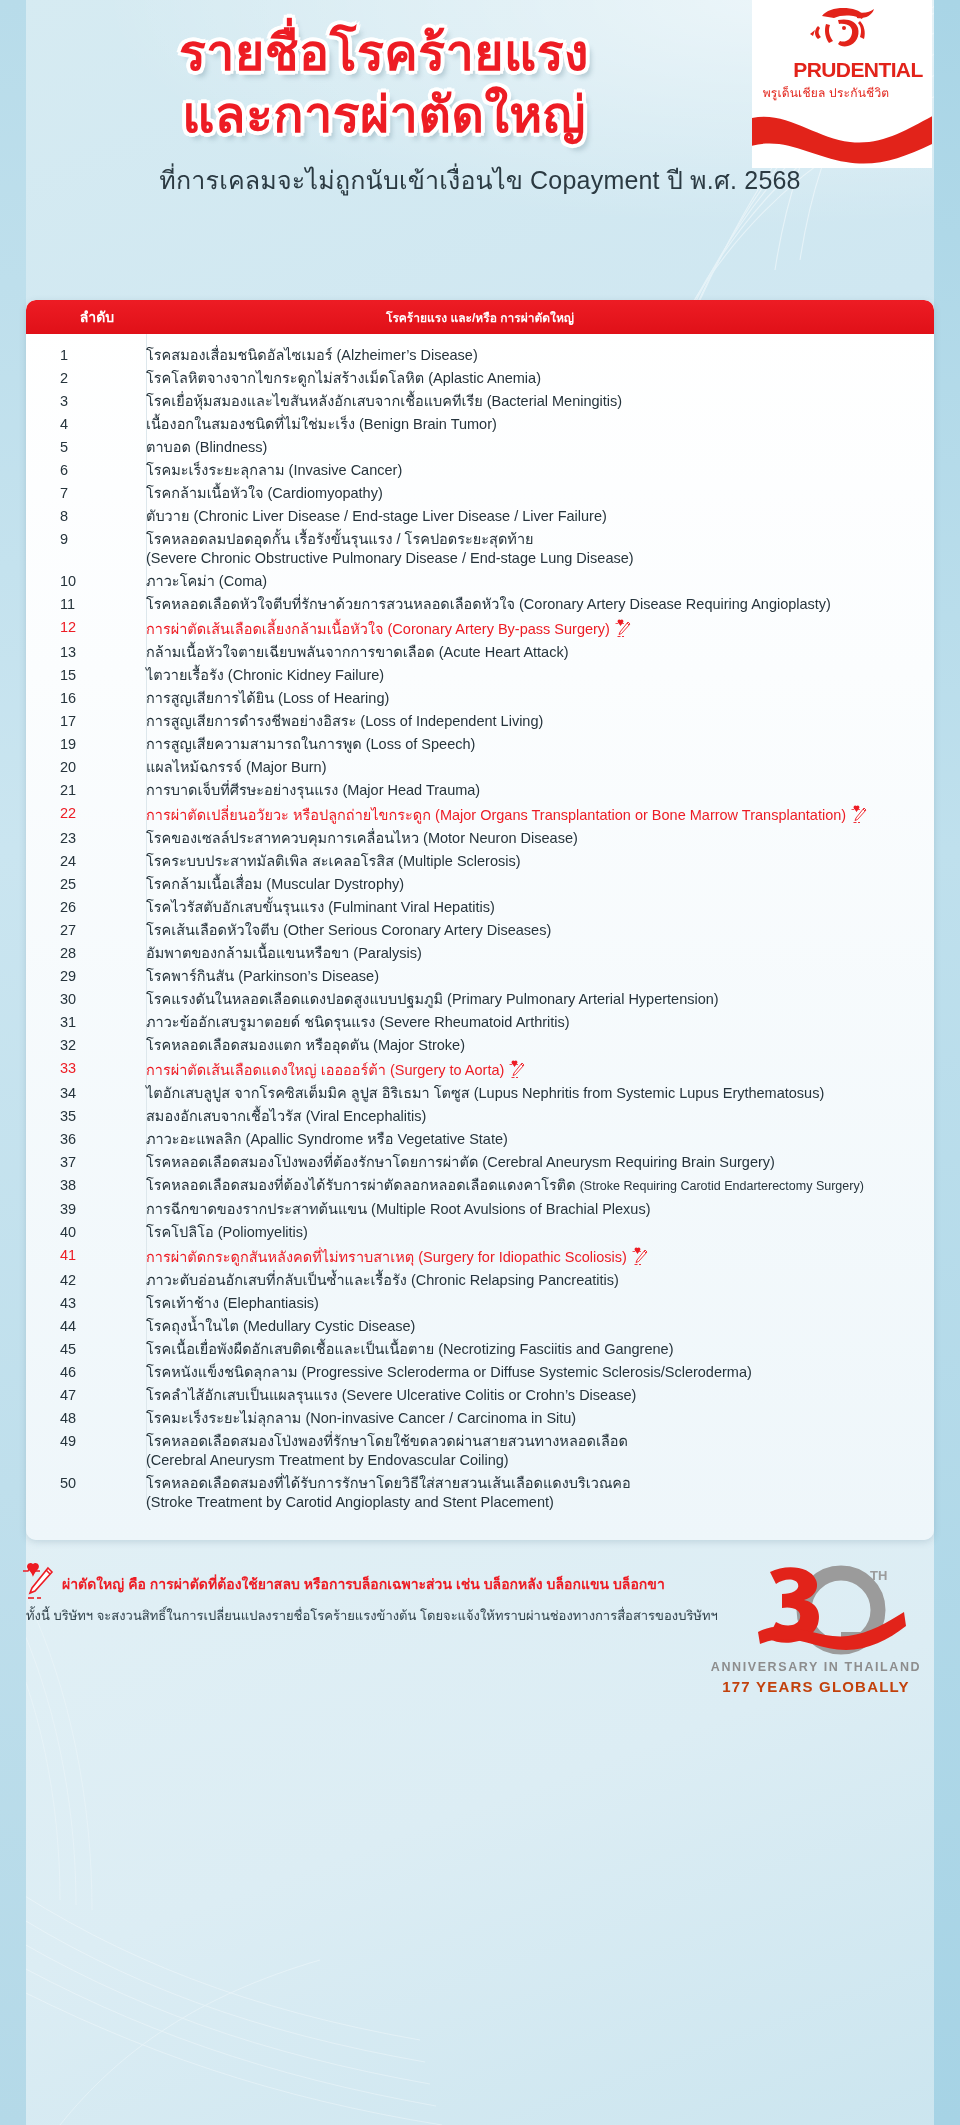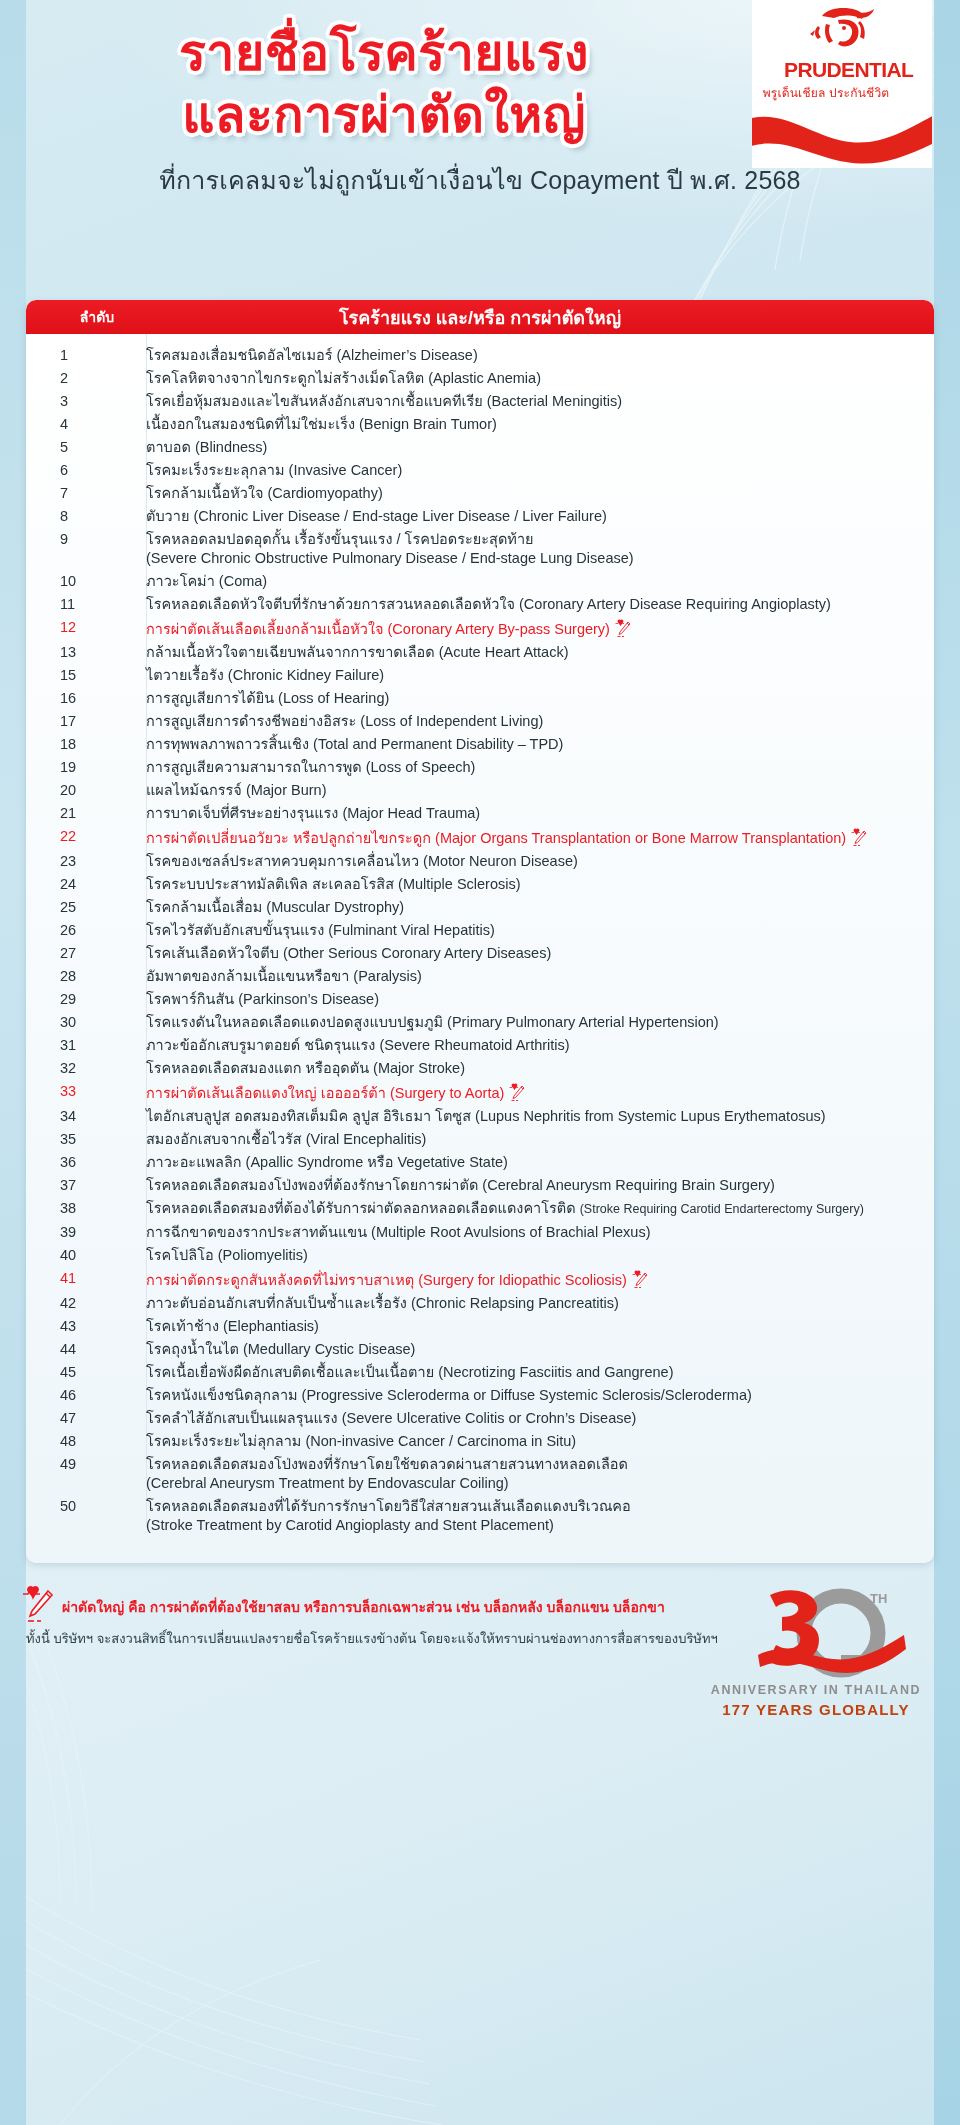--- a/index.html
+++ b/index.html
@@ -35,21 +35,21 @@
   .header { position: relative; z-index: 3; height: 300px; }
 
   .logo-box {
     position: absolute; right: 28px; top: 0;
     width: 180px; height: 168px;
     background: #ffffff;
     overflow: hidden;
   }
   .logo-inner { position:absolute; left:0; top:0; width:180px; height:168px; }
   .logo-word {
-    position:absolute; left:0; top:58px; width:180px; 
+    position:absolute; left:0; top:58px; width:180px; text-align:center;
     color:#e2231a; font-weight:bold; font-size:21px; letter-spacing:-0.6px;
     font-family:"Liberation Sans", sans-serif;
     padding-left:32px;
   }
   .logo-thai {
     position:absolute; left:0; top:83px; width:148px; text-align:center;
     color:#e2231a; font-size:12px; letter-spacing:.2px;
   }
 
   .title-wrap {
@@ -84,21 +84,21 @@
     padding-bottom: 26px;
   }
   .thead {
     display:flex; align-items:center;
     height: 34px;
     background: linear-gradient(180deg,#ed1c24 0%, #e01018 100%);
     border-radius: 9px 9px 0 0;
     color:#fff;
   }
   .th-no { width: 120px; padding-left: 22px; font-size: 14px; font-weight: bold; text-align: center; }
-  .th-name { flex: 1; font-size: 18px; font-weight: bold; text-align: center; padding-right: 120px; }
+  .th-name { flex: 1; font-size: 12px; font-weight: bold; text-align: center; padding-right: 120px; }
 
   .tbody { position: relative; padding-top: 10px; }
   .tbody:before {
     content:""; position:absolute; left:120px; top:0; bottom:10px; width:1px;
     background:#dde7ec;
   }
 
   .row { display:flex; align-items:flex-start; min-height:21px; padding:2px 0; }
   .row-no {
     width:120px; padding-left:34px; font-size:14.5px; color:#26343c; flex:none;
@@ -272,24 +272,20 @@
       </div>
       <div class="row">
         <div class="row-no">16</div>
         <div class="row-name"><span>การสูญเสียการได้ยิน (Loss of Hearing)</span></div>
       </div>
       <div class="row">
         <div class="row-no">17</div>
         <div class="row-name"><span>การสูญเสียการดำรงชีพอย่างอิสระ (Loss of Independent Living)</span></div>
       </div>
       <div class="row">
-        <div class="row-no">18</div>
-        <div class="row-name"><span>การทุพพลภาพถาวรสิ้นเชิง (Total and Permanent Disability – TPD)</span></div>
-      </div>
-      <div class="row">
         <div class="row-no">19</div>
         <div class="row-name"><span>การสูญเสียความสามารถในการพูด (Loss of Speech)</span></div>
       </div>
       <div class="row">
         <div class="row-no">20</div>
         <div class="row-name"><span>แผลไหม้ฉกรรจ์ (Major Burn)</span></div>
       </div>
       <div class="row">
         <div class="row-no">21</div>
         <div class="row-name"><span>การบาดเจ็บที่ศีรษะอย่างรุนแรง (Major Head Trauma)</span></div>
@@ -355,21 +351,21 @@
               <path d="M1 11 L 6 11 L 8 7 L 11 15 L 13 11 L 18 11" stroke-width="1.5"></path>
               <path d="M26 8 L 30 12 L 13 31 L 8 33 L 10 28 Z" fill="#fff"></path>
               <path d="M24 10 L 28 14"></path>
               <path d="M5 37 L 11 37" stroke-width="1.8"></path>
               <path d="M14 37 L 18 37" stroke-width="1.8"></path>
             </g>
           </svg></div>
       </div>
       <div class="row">
         <div class="row-no">34</div>
-        <div class="row-name"><span>ไตอักเสบลูปูส อดสมองทิสเต็มมิค ลูปูส อิริเธมา โตซูส (Lupus Nephritis from Systemic Lupus Erythematosus)</span></div>
+        <div class="row-name"><span>ไตอักเสบลูปูส จากโรคซิสเต็มมิค ลูปูส อิริเธมา โตซูส (Lupus Nephritis from Systemic Lupus Erythematosus)</span></div>
       </div>
       <div class="row">
         <div class="row-no">35</div>
         <div class="row-name"><span>สมองอักเสบจากเชื้อไวรัส (Viral Encephalitis)</span></div>
       </div>
       <div class="row">
         <div class="row-no">36</div>
         <div class="row-name"><span>ภาวะอะแพลลิก (Apallic Syndrome หรือ Vegetative State)</span></div>
       </div>
       <div class="row">

